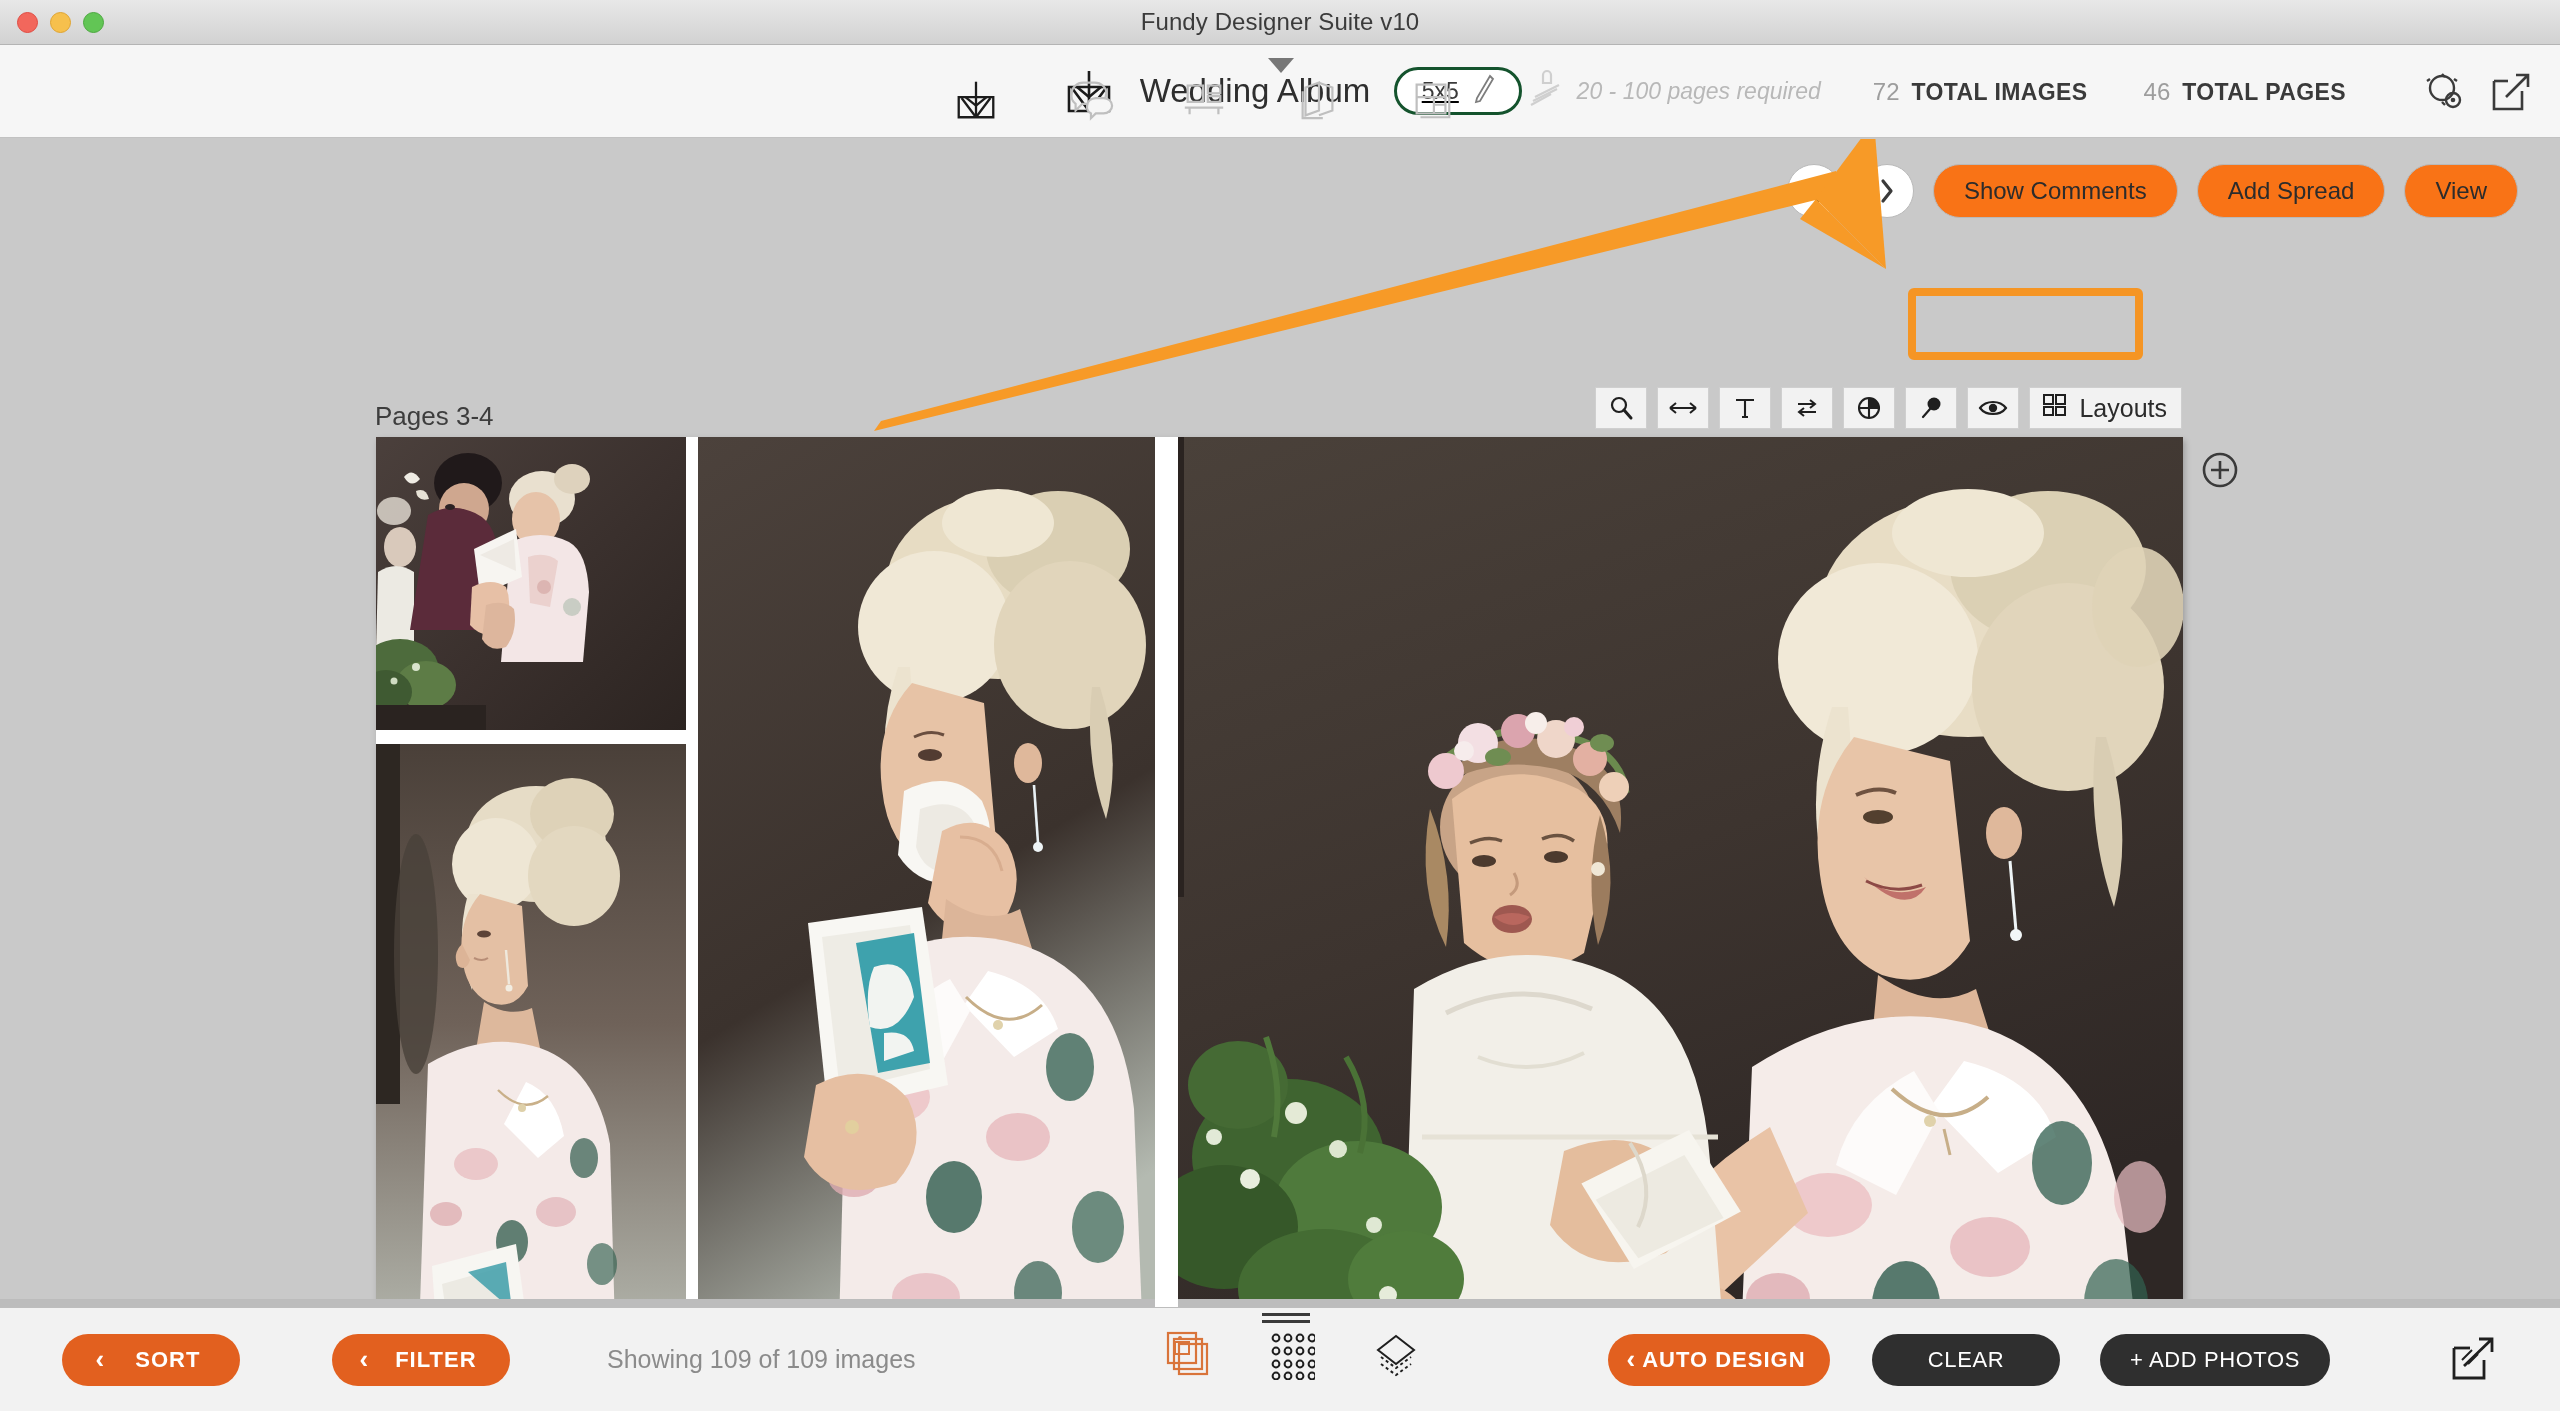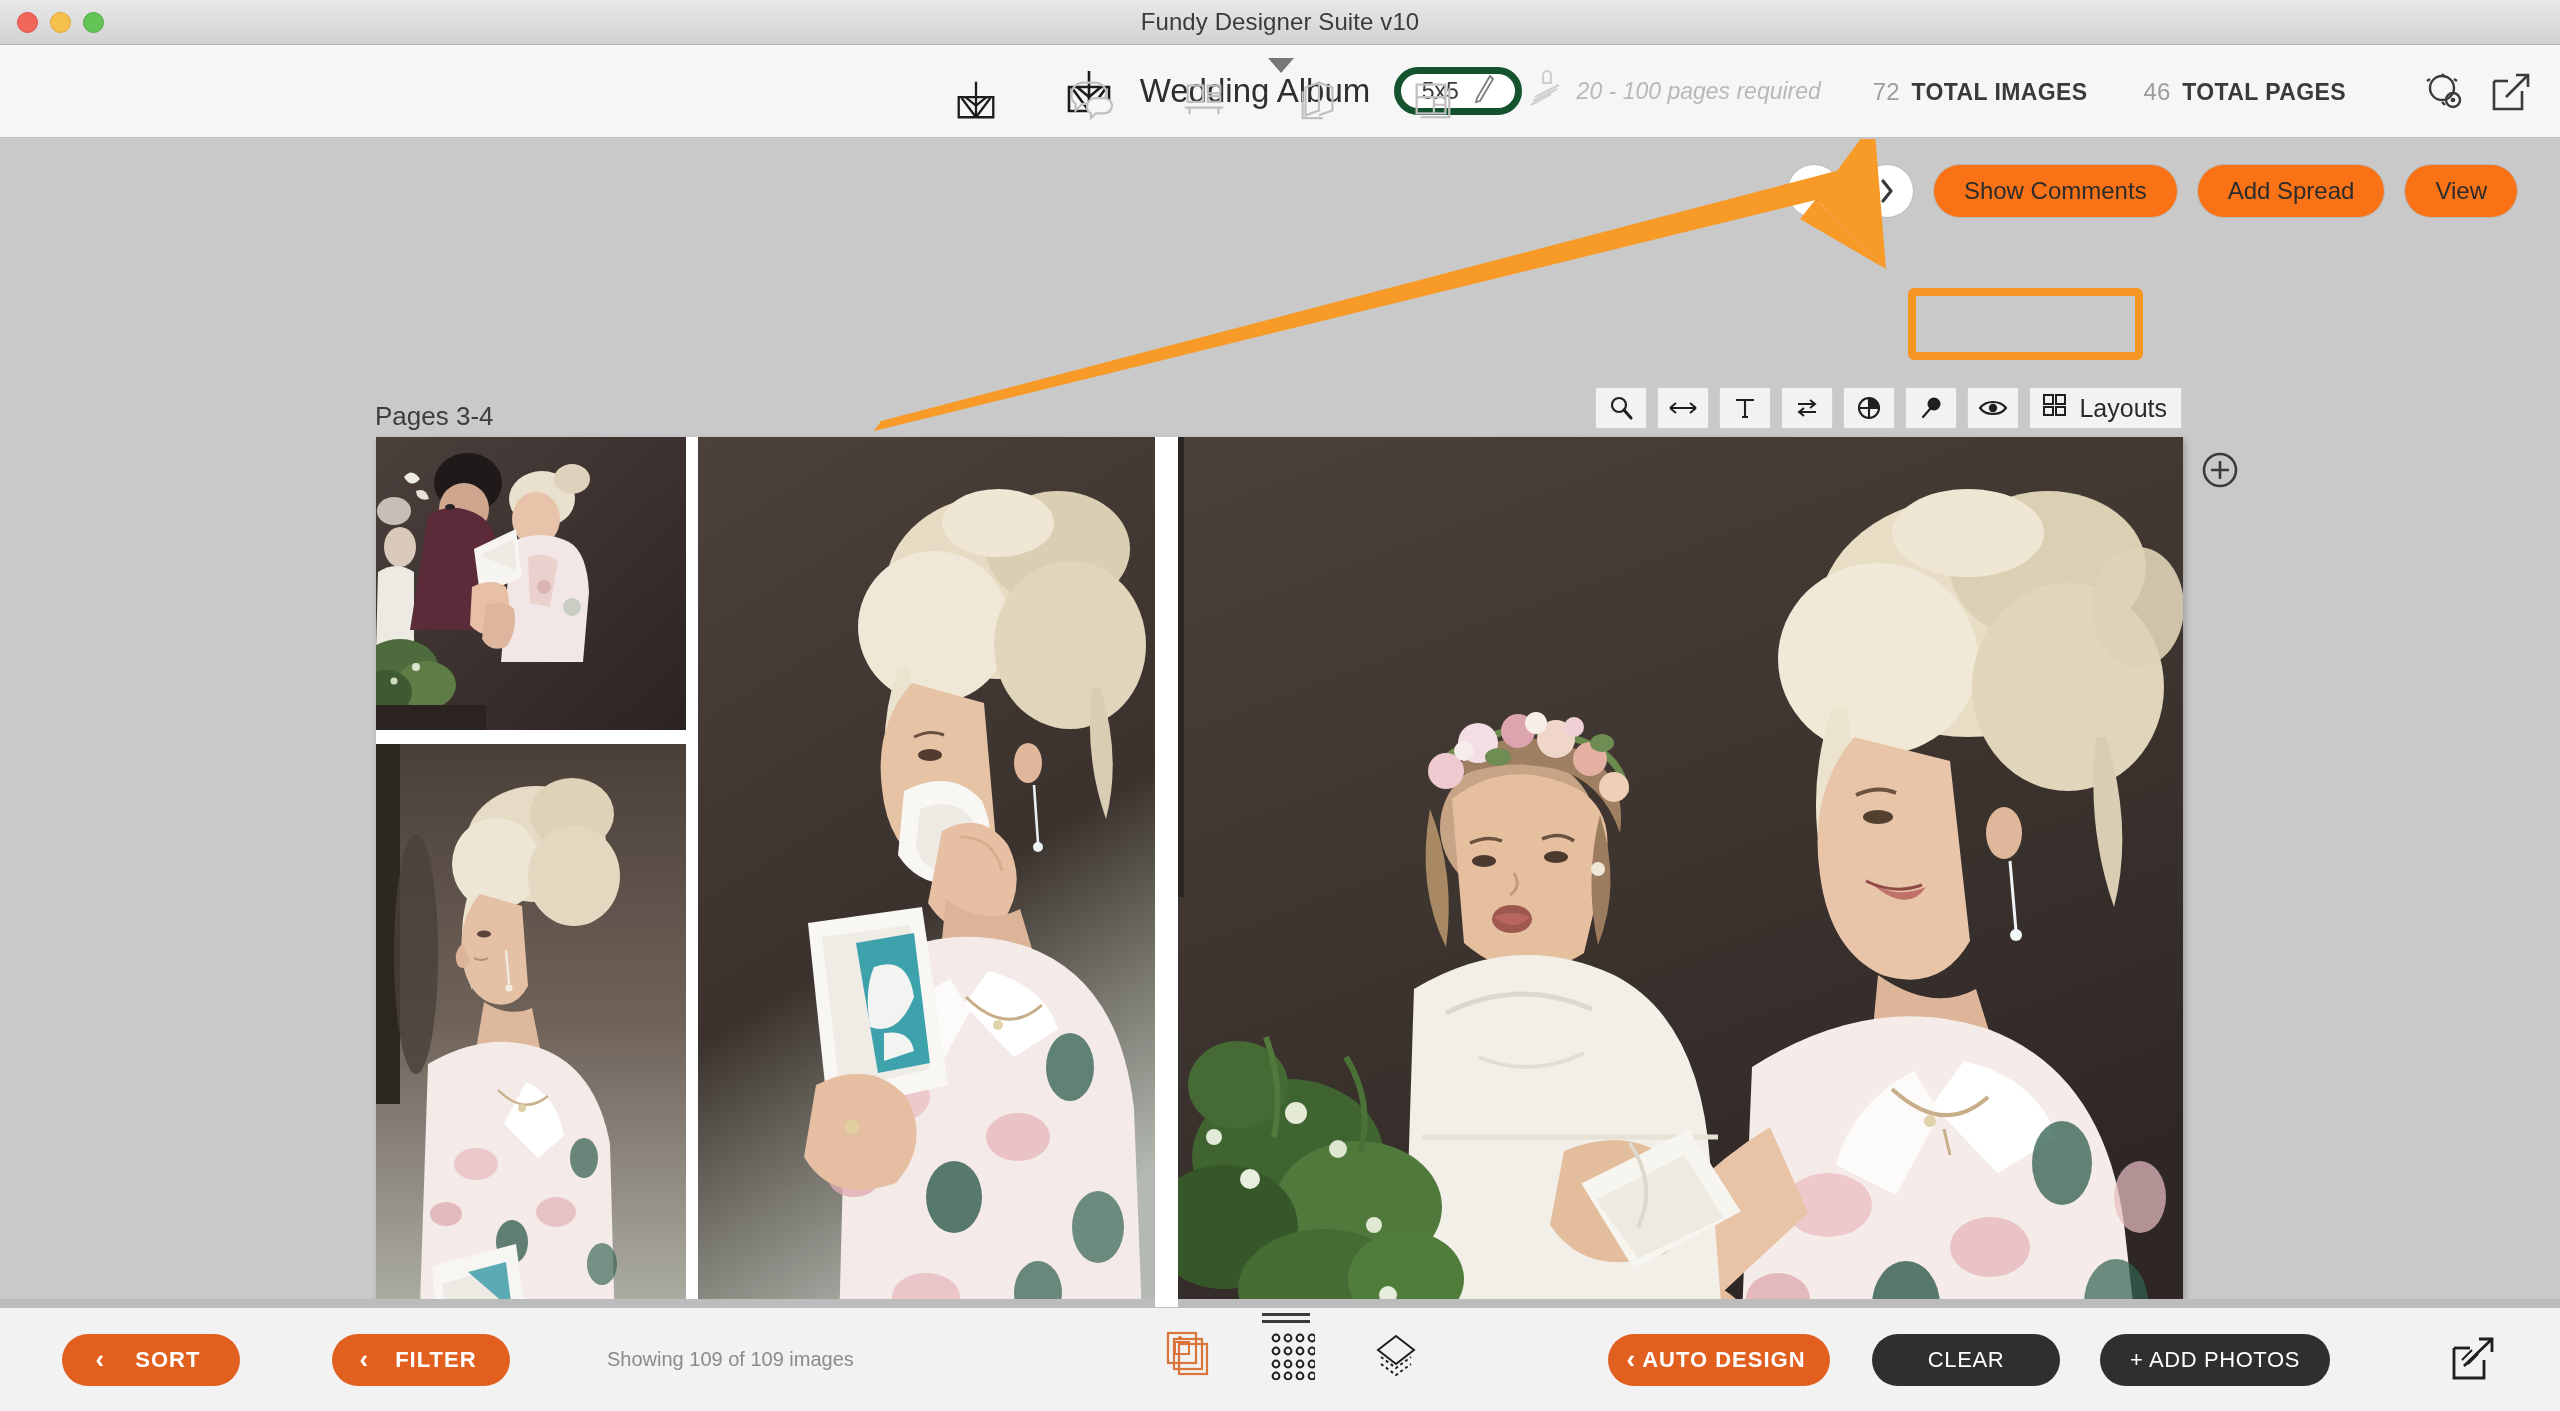--- a/index.html
+++ b/index.html
@@ -36,22 +36,22 @@
     border-bottom: 1px solid #c2c2c2;
     display: flex; align-items: center; justify-content: center;
   }
   .brand-logo { margin-left: 26px; width: 50px; height: 48px; }
   .album-title {
     margin-left: 26px; font-size: 33px; color: #2e2e2e;
   }
   .size-pill {
     margin-left: 24px;
     width: 128px; height: 48px; border-radius: 24px;
-    background: #fff; border: 7px solid #14532d;
-    display: flex; align-items: center; justify-content: center; gap: 14px;
+    background: #fff; border: 3px solid #14532d;
+    display: flex; align-items: center; justify-content: center; gap: 14px; text-decoration: underline;
   }
   .size-pill .val { font-size: 23px; color: #3a3a3a; }
 
   .center-icons {
     position: absolute; left: 952px; top: 30px;
     display: flex; align-items: center; gap: 66px;
   }
   .ci { width: 48px; height: 48px; display:block; }
 
   .caret-down {
@@ -174,21 +174,21 @@
   .btn-dark {
     background: #2f2f2f; color: #fff; border: none;
     border-radius: 26px; height: 52px;
     display: flex; align-items: center; justify-content: center;
     font-size: 22px; letter-spacing: .6px;
   }
   .sort-btn   { position: absolute; left: 62px;  width: 178px; gap: 30px; }
   .filter-btn { position: absolute; left: 332px; width: 178px; gap: 26px; }
   .showing {
     position: absolute; left: 607px;
-    font-size: 20px; color: #8b8b8b;
+    font-size: 25px; color: #8b8b8b;
   }
   .chev-left { font-size: 26px; font-weight: bold; margin-left: -6px; }
 
   .mode-icons {
     position: absolute; left: 1165px; top: 22px;
     display: flex; align-items: center; gap: 58px;
   }
   .mi { width: 46px; height: 50px; }
   .drag-handle {
     position: absolute; left: 1262px; top: 5px;

